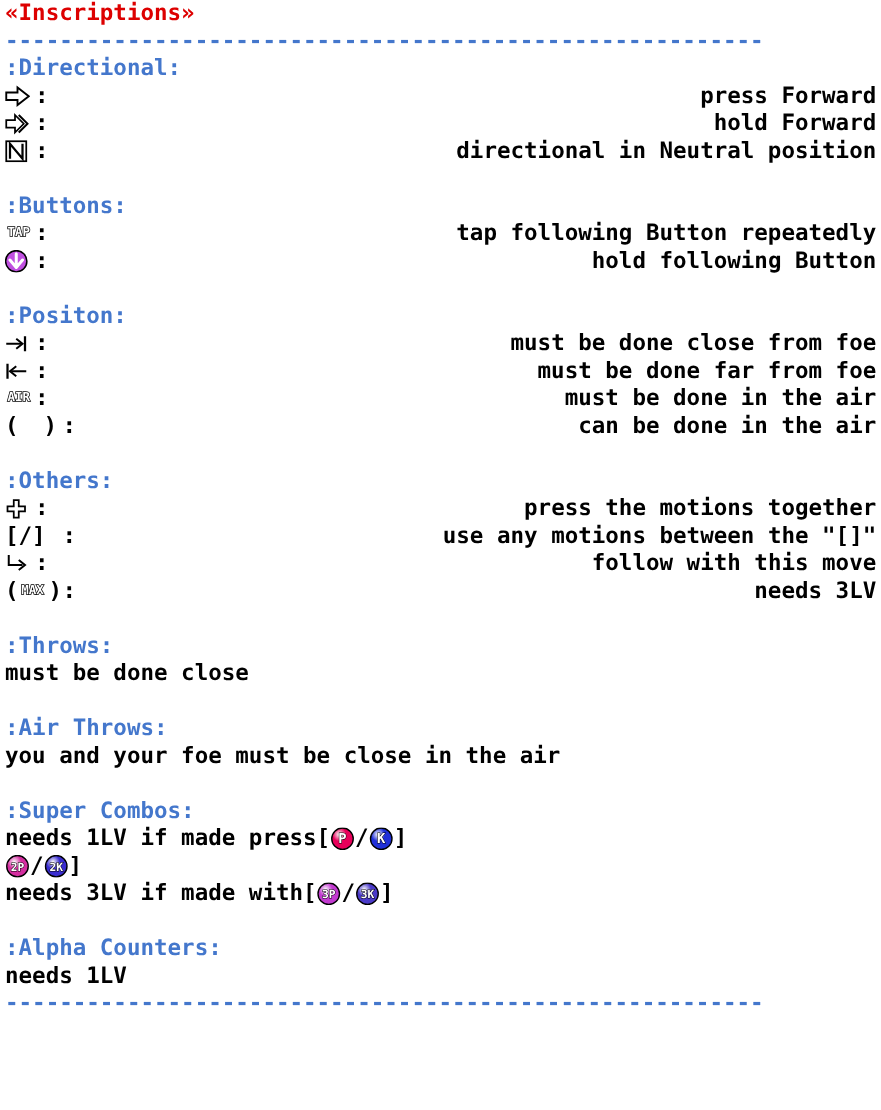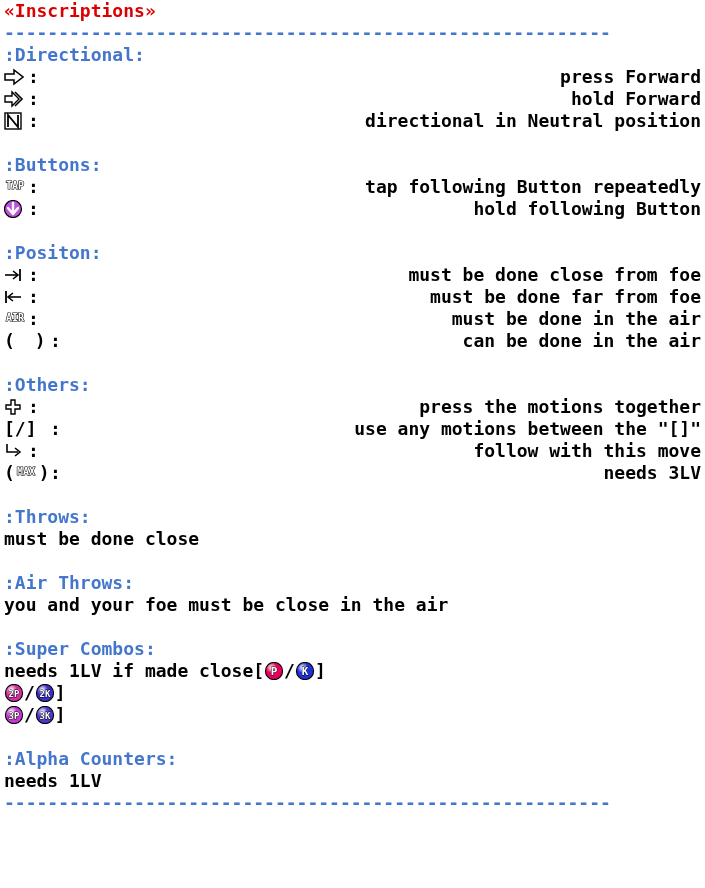--- a/index.html
+++ b/index.html
@@ -277,21 +277,21 @@
 <div class="note-line">must be done close</div>
 <div style="height:22px"></div>
 
 <div class="section-header">:Air Throws:</div>
 <div class="note-line">you and your foe must be close in the air</div>
 <div style="height:22px"></div>
 
 <div class="section-header">:Super Combos:</div>
 <div id="sec-supercombos">
     <div class="combo-line">
-      <span class="txt">needs 1LV if made close[</span>
+      <span class="txt">needs 1LV if made press[</span>
       <span class="btnball">
         <svg class="ic" width="20" height="18" viewBox="0 0 20 18">
           <defs>
             <radialGradient id="gPe8005a" cx="35%" cy="30%" r="70%">
               <stop offset="0%" stop-color="#ffffff"></stop>
               <stop offset="45%" stop-color="#e8005a"></stop>
               <stop offset="100%" stop-color="#e8005a"></stop>
             </radialGradient>
           </defs>
           <circle cx="10" cy="9" r="8.6" fill="url(#gPe8005a)" stroke="#000" stroke-width="1.1"></circle>
@@ -338,20 +338,21 @@
               <stop offset="100%" stop-color="#3a2dd0"></stop>
             </radialGradient>
           </defs>
           <circle cx="10" cy="9" r="8.6" fill="url(#g2K3a2dd0)" stroke="#000" stroke-width="1.1"></circle>
           <text x="10" y="12.5" text-anchor="middle" font-family="Consolas,monospace" font-size="9" font-weight="900" fill="#fff" stroke="#000" stroke-width="0.8" paint-order="stroke">2K</text>
         </svg>
       </span>
       <span class="txt">]</span>
     </div>
     <div class="combo-line">
+      <span class="txt">needs 3LV if made with[</span>
       <span class="btnball">
         <svg class="ic" width="20" height="18" viewBox="0 0 20 18">
           <defs>
             <radialGradient id="g3Pc23ad0" cx="35%" cy="30%" r="70%">
               <stop offset="0%" stop-color="#ffffff"></stop>
               <stop offset="45%" stop-color="#c23ad0"></stop>
               <stop offset="100%" stop-color="#c23ad0"></stop>
             </radialGradient>
           </defs>
           <circle cx="10" cy="9" r="8.6" fill="url(#g3Pc23ad0)" stroke="#000" stroke-width="1.1"></circle>

